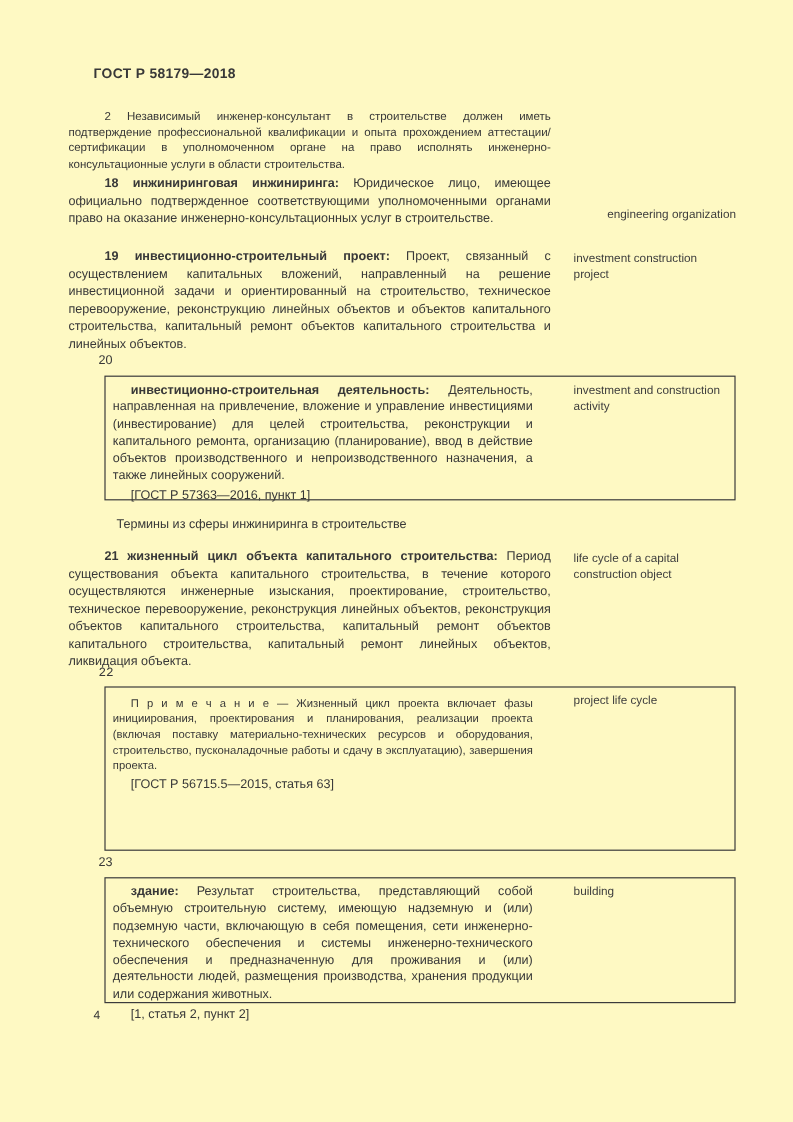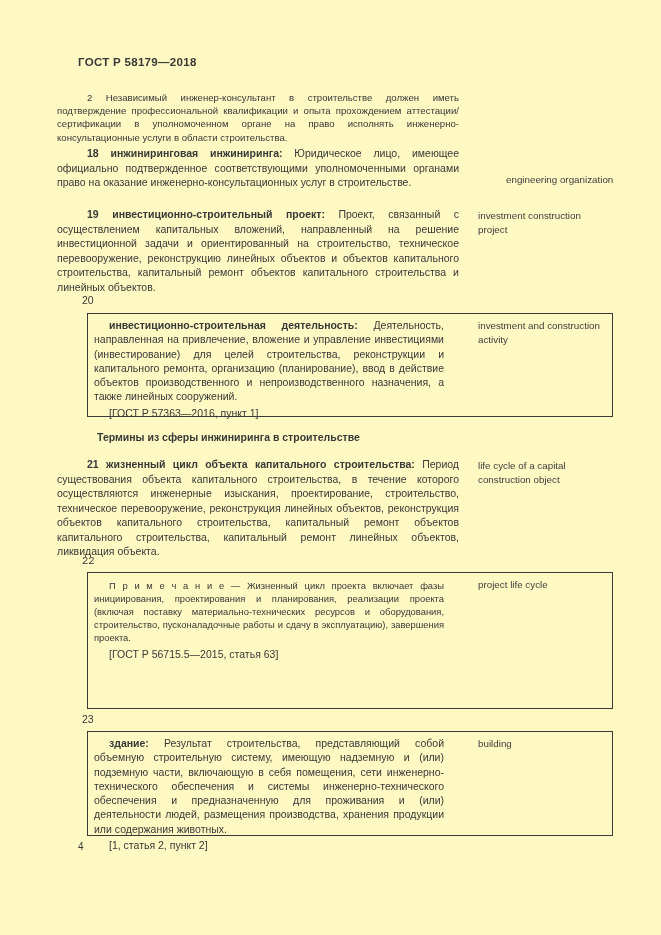--- a/index.html
+++ b/index.html
@@ -13,21 +13,21 @@
     overflow:hidden;
   }
   .abs{position:absolute;}
   .hdr{font-size:11.5px;font-weight:bold;letter-spacing:.3px;}
   .para{
     width:402px;text-align:justify;
     font-size:10.5px;line-height:14.5px;text-indent:30px;
   }
   .note-para{font-size:9.6px;line-height:13.2px;}
   .term-num-standalone{font-size:10.5px;}
-  .heading{font-size:10.5px;font-weight:bold;}
+  .heading{font-size:10.5px;font-weight:normal;}
   .en{
     width:126px;font-size:9.8px;line-height:14px;color:#3d3d3d;
   }
   .box{
     border:1px solid #3b3b3b;
     width:526px;
     box-sizing:border-box;
     position:absolute;
     left:87px;
   }

